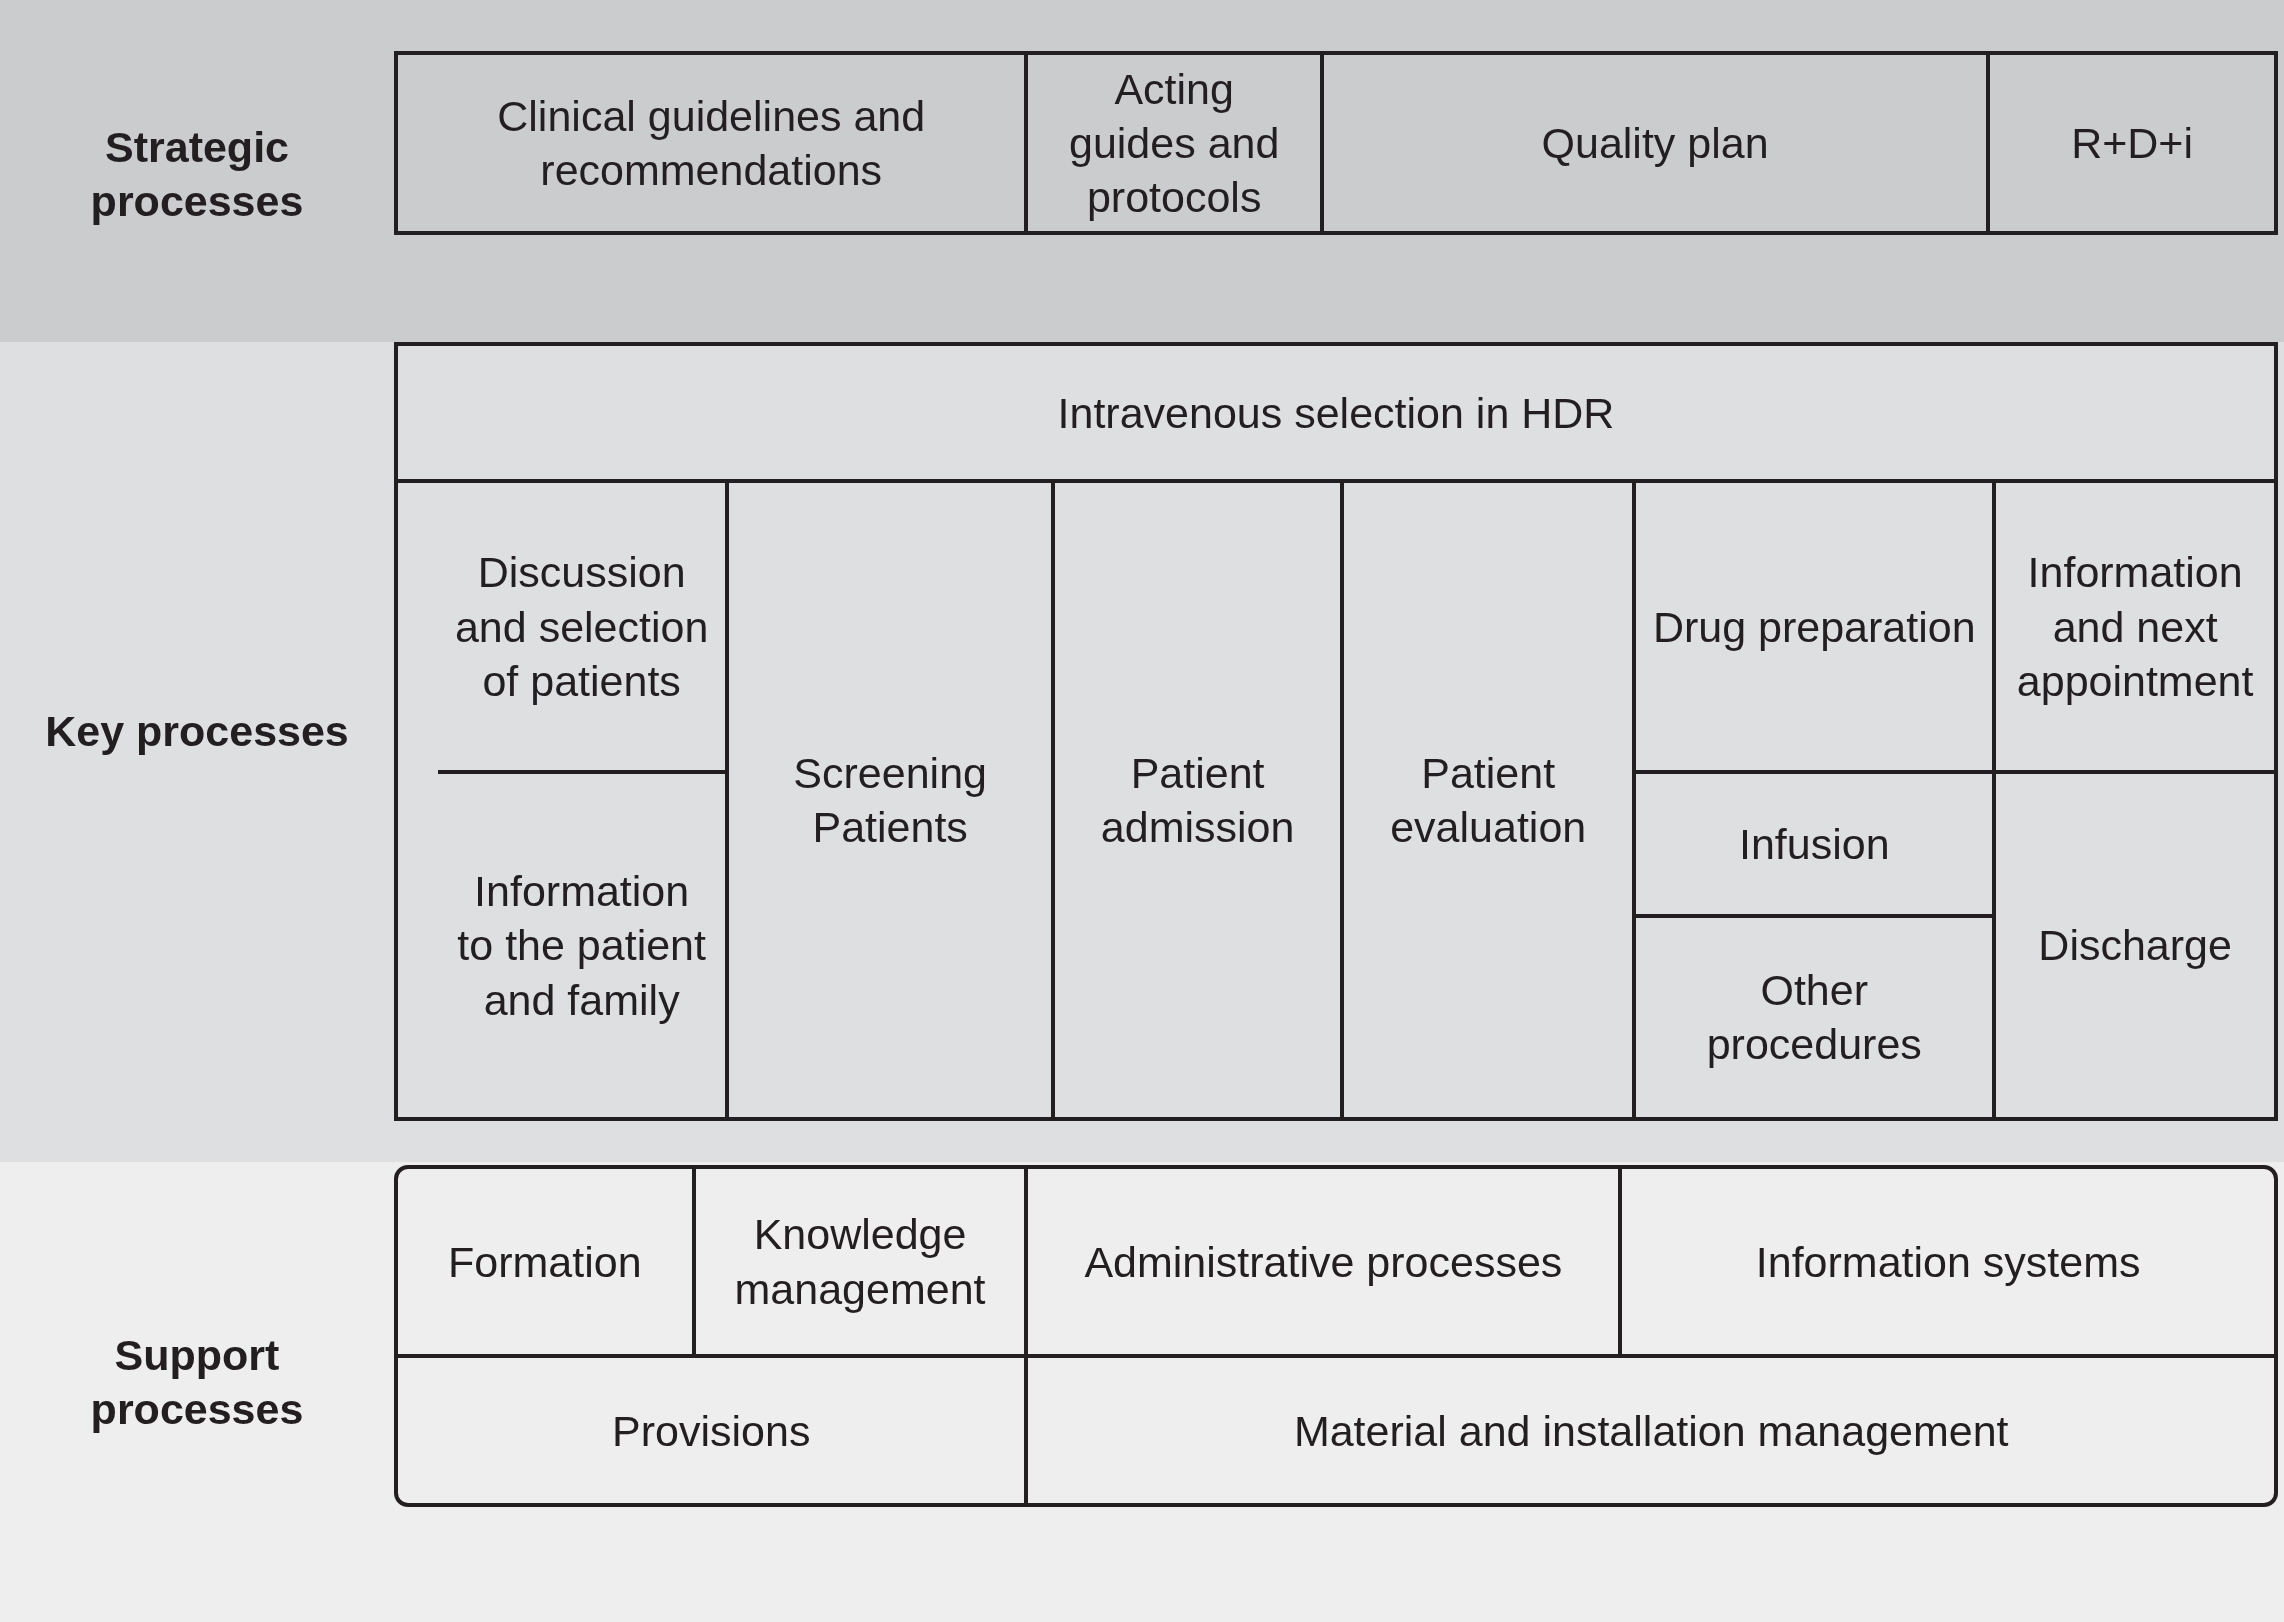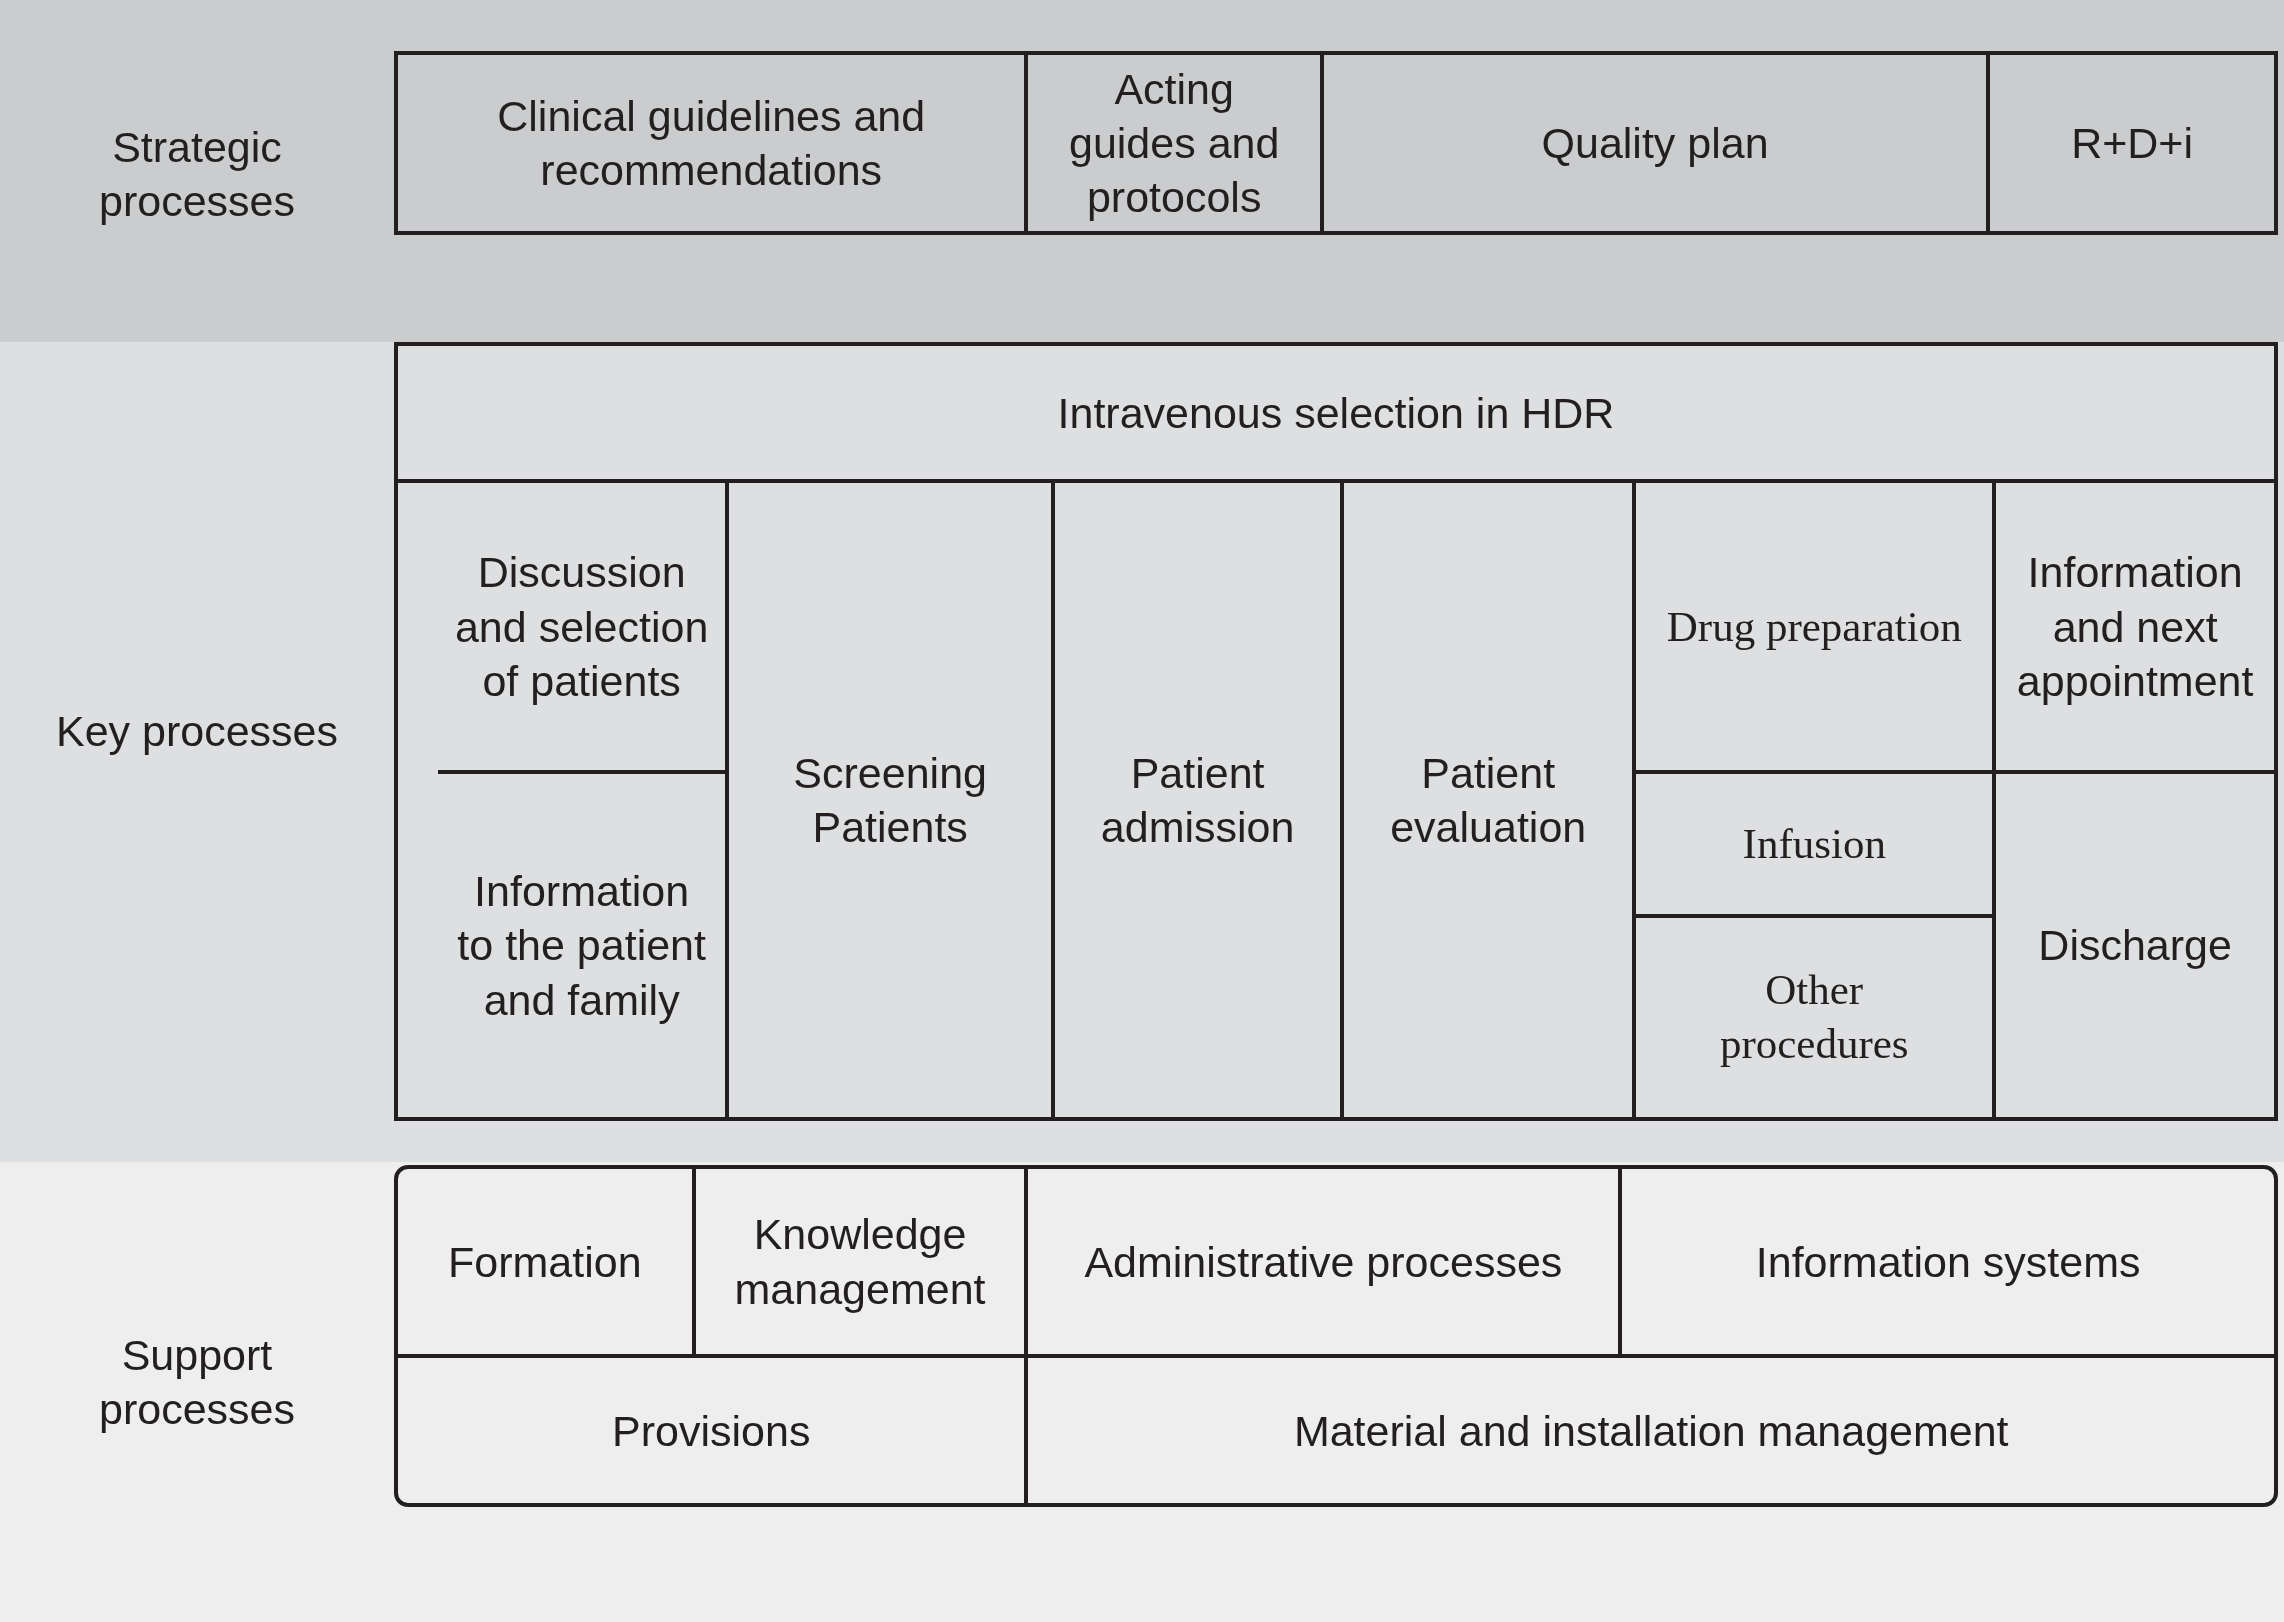--- a/index.html
+++ b/index.html
@@ -21,21 +21,21 @@
   }
   .band{position:absolute;left:0;width:2284px;}
   .band-strategic{top:0;height:342px;background:var(--band-strategic);}
   .band-key{top:342px;height:820px;background:var(--band-key);}
   .band-support{top:1162px;height:460px;background:var(--band-support);}
 
   .row-label{
     position:absolute;left:0;width:394px;
     display:flex;align-items:center;justify-content:center;
     text-align:center;white-space:pre-line;
-    font-size:43px;line-height:1.26;
+    font-size:43px;line-height:1.26;font-weight:bold;
   }
   .row-label.strategic{top:51px;height:246px;}
   .row-label.key{top:342px;height:779px;}
   .row-label.support{top:1211px;height:342px;}
 
   .tbl{
     position:absolute;left:394px;width:1884px;
     border:4.4px solid var(--line);
     display:grid;
   }
@@ -47,21 +47,21 @@
   }
   .br{border-right:4.4px solid var(--line);}
   .bb{border-bottom:4.4px solid var(--line);}
   .col{display:grid;}
 
   .tbl-strategic{top:51px;height:184px;grid-template-columns:862fr 404fr 911fr 388fr;}
 
   .tbl-key{top:342px;height:779px;grid-template-rows:189fr 872fr;}
   .key-body{display:grid;grid-template-columns:407fr 455fr 404fr 408fr 503fr 388fr;margin-left:40px;}
   .col-2rows{grid-template-rows:400fr 472fr;}
-  .col-3rows{grid-template-rows:400fr 198fr 274fr;font-family:Liberation Serif, serif;}
+  .col-3rows{grid-template-rows:400fr 198fr 274fr;}
 
   .tbl-support{top:1165px;height:342px;grid-template-rows:264fr 202fr;border-radius:14px;}
   .support-r1{display:grid;grid-template-columns:407fr 455fr 812fr 891fr;border-bottom:4.4px solid var(--line);}
   .support-r2{display:grid;grid-template-columns:862fr 1703fr;}
 </style>
 </head>
 <body>
 
 <div class="canvas">
 

